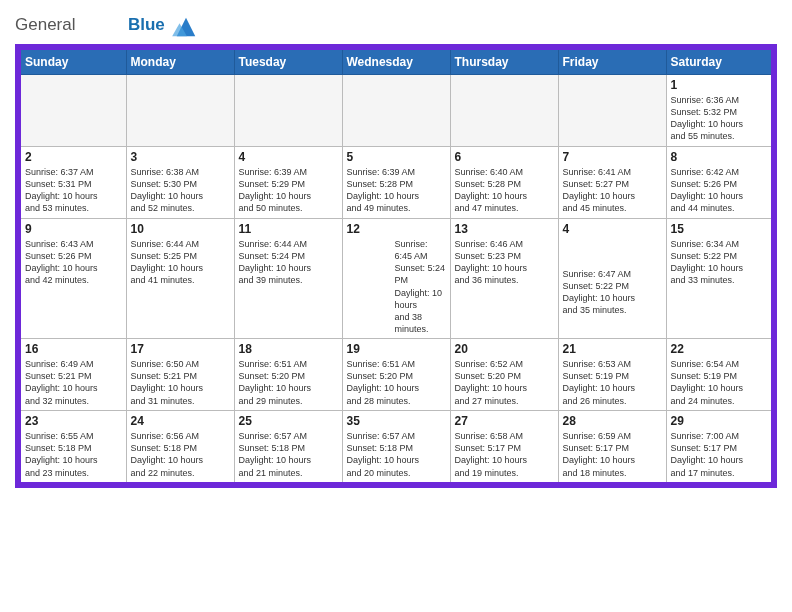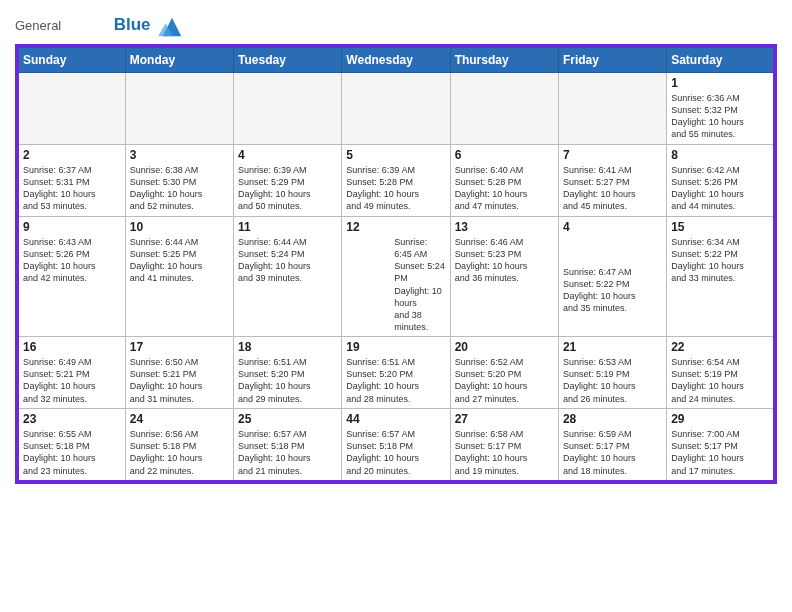--- a/index.html
+++ b/index.html
@@ -44,21 +44,21 @@
       color: #222;
       line-height: 1.1;
     }
     .location-subtitle {
       font-size: 14px;
       color: #444;
     }
     .calendar-table {
       width: 100%;
       border-collapse: collapse;
-      border: 4px solid #6d28d9;
+      border: 6px solid #6d28d9;
     }
     .calendar-table th {
       background-color: #2a6db5;
       color: white;
       font-size: 12px;
       font-weight: bold;
       padding: 5px 4px;
       text-align: left;
       border: 1px solid #1f5a9a;
     }
@@ -89,21 +89,21 @@
       height: 60px;
     }
   </style>
 </head>
 <body>
 
 <div class="page">
   <div class="header-area">
     <div class="logo-area">
       <div>
-        <span class="logo-text" style="font-size:13px; color:#555; font-weight:normal;">General</span>
+        <span class="logo-text" style="font-size:17px; color:#555; font-weight:normal;">General</span>
         <span class="logo-text" style="color:#1a6faf; font-weight:bold; font-size:17px;margin-left:48px;">Blue</span>
         <svg class="logo-icon" viewBox="0 0 30 26" xmlns="http://www.w3.org/2000/svg" style="display:inline-block; vertical-align:middle; margin-left:3px;">
           <polygon points="5,24 15,4 25,24" fill="#2a7dc9"></polygon>
           <polygon points="0,24 8,10 16,24" fill="#4aa3e0" opacity="0.7"></polygon>
         </svg>
       </div>
     </div>
     <div class="title-area">
       <div class="month-title"></div>
       <div class="location-subtitle"></div>
@@ -307,21 +307,21 @@
 and 22 minutes.</div>
           </td>
           <td>
             <div class="day-number">25</div>
             <div class="day-info" style="white-space: pre-line;">Sunrise: 6:57 AM
 Sunset: 5:18 PM
 Daylight: 10 hours
 and 21 minutes.</div>
           </td>
           <td>
-            <div class="day-number">44</div>
+            <div class="day-number">35</div>
             <div class="day-info" style="white-space: pre-line;">Sunrise: 6:57 AM
 Sunset: 5:18 PM
 Daylight: 10 hours
 and 20 minutes.</div>
           </td>
           <td>
             <div class="day-number">27</div>
             <div class="day-info" style="white-space: pre-line;">Sunrise: 6:58 AM
 Sunset: 5:17 PM
 Daylight: 10 hours

